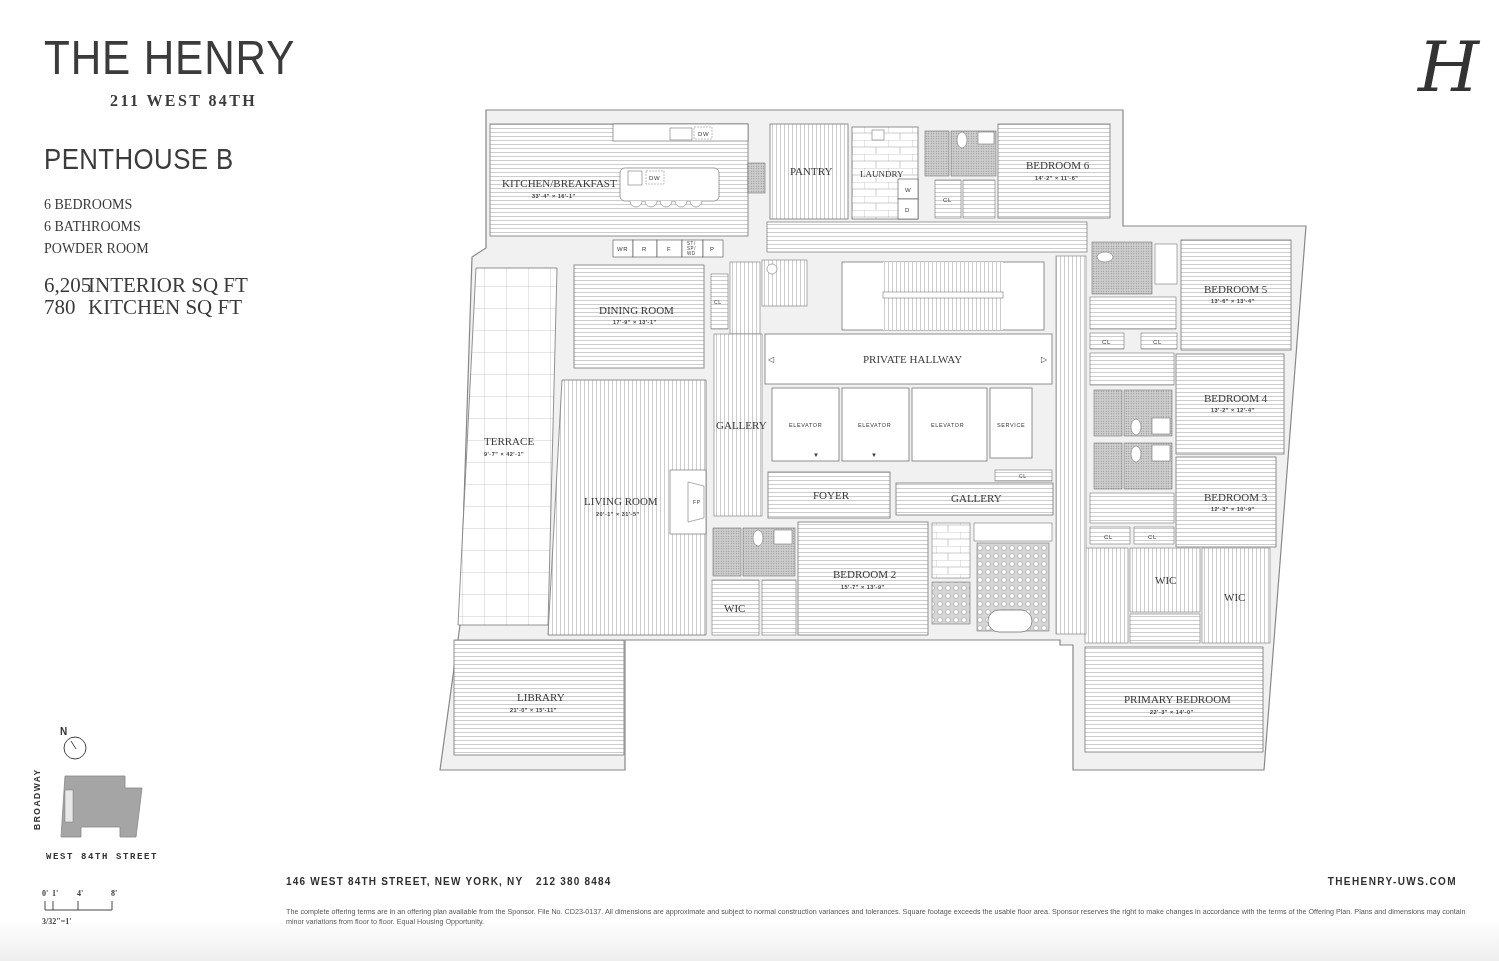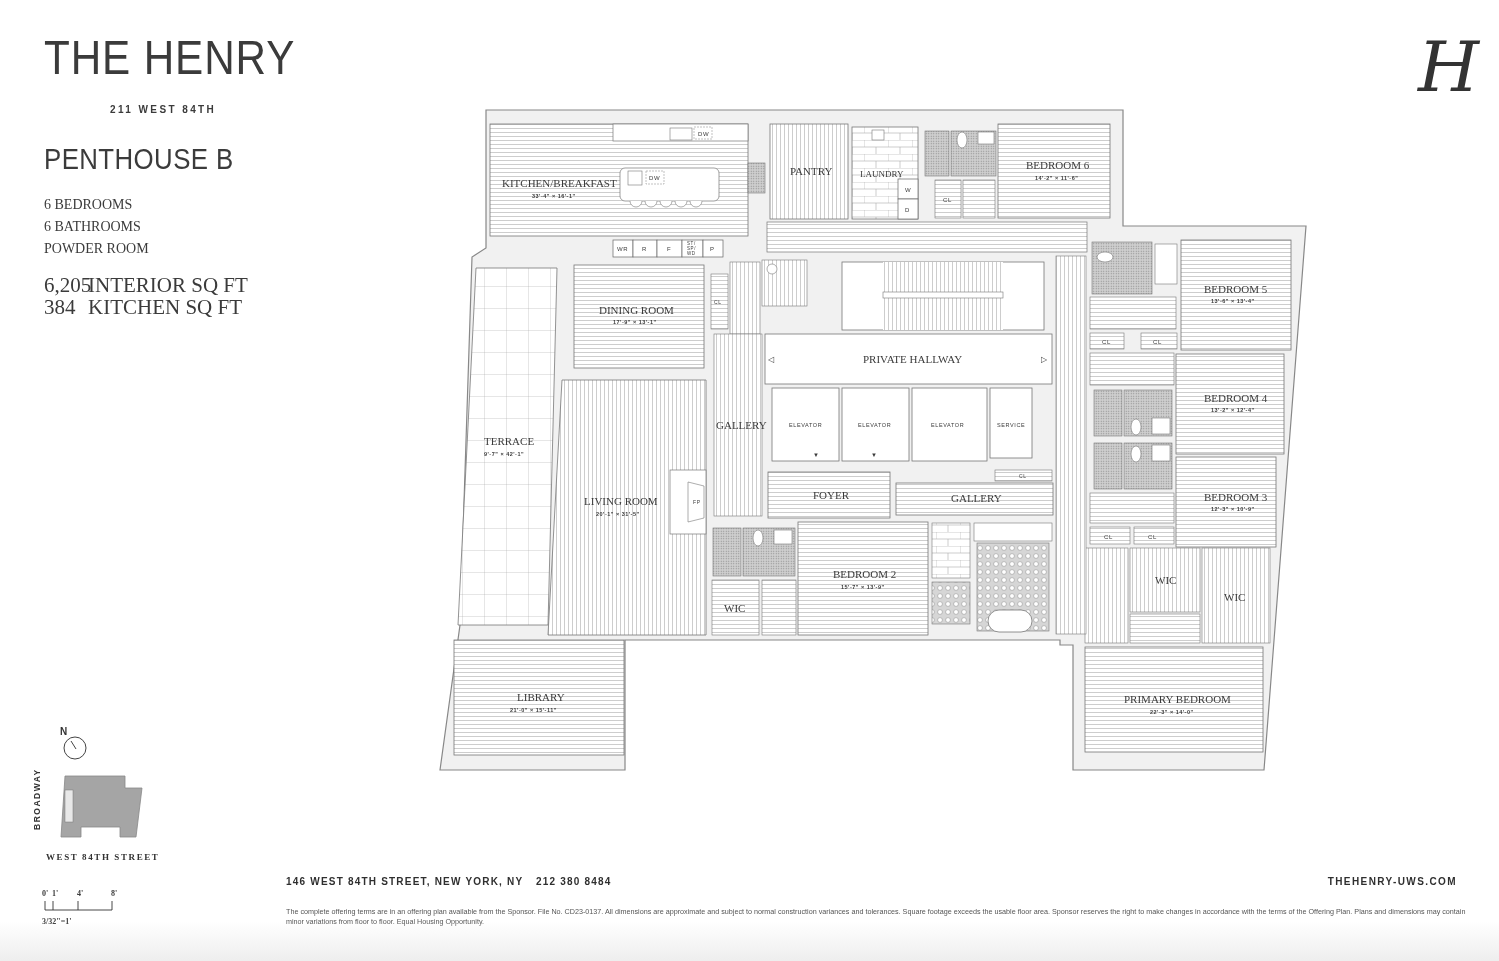--- a/index.html
+++ b/index.html
@@ -1,28 +1,28 @@
 <!DOCTYPE html>
 <html><head>
 <meta charset="utf-8">
 <style>
   html,body{margin:0;padding:0;}
   body{width:1499px;height:961px;background:#ffffff;position:relative;overflow:hidden;font-family:"Liberation Serif",serif;color:#3a3a3a;}
   .abs{position:absolute;}
   .brand{left:44px;top:34px;font-size:48px;letter-spacing:1px;font-weight:300;color:#3b3b3b;font-family:"Liberation Sans",sans-serif;transform:scaleX(0.88);transform-origin:left top;line-height:1;}
-  .addr-short{left:110px;top:104px;font-size:10px;letter-spacing:2.4px;font-weight:bold;font-family:Liberation Sans, sans-serif;color:#3b3b3b;}
+  .addr-short{left:110px;top:92px;font-size:16px;letter-spacing:2.4px;font-weight:bold;font-family:Liberation Serif, serif;color:#3b3b3b;}
   .unit{left:44px;top:142px;font-size:30px;letter-spacing:0.5px;color:#3b3b3b;font-family:"Liberation Sans",sans-serif;font-weight:300;transform:scaleX(0.86);transform-origin:left top;}
   .specs{left:44px;top:194px;font-size:14px;line-height:22px;color:#3b3b3b;}
   .sqft{left:44px;top:274px;font-size:21px;line-height:22px;color:#3b3b3b;}
   .sqft .num{display:inline-block;width:44px;}
   .logo{left:1418px;top:26px;font-size:70px;font-style:italic;font-family:"DejaVu Serif",serif;color:#333;}
   .plan{left:430px;top:100px;}
   .north{left:58px;top:724px;}
   .key{left:28px;top:770px;}
-  .street-label{left:46px;top:852px;font-size:9px;letter-spacing:1.6px;font-weight:bold;font-family:Liberation Serif, serif;color:#333;}
+  .street-label{left:46px;top:852px;font-size:9px;letter-spacing:1.6px;font-weight:bold;font-family:Liberation Mono, monospace;color:#333;}
   .scale{left:40px;top:886px;}
   .footer-addr{left:286px;top:876px;font-size:10px;letter-spacing:1.2px;font-weight:bold;font-family:"Liberation Sans",sans-serif;color:#2f2f2f;}
   .footer-phone{left:536px;top:876px;font-size:10px;letter-spacing:1.2px;font-family:"Liberation Sans",sans-serif;color:#2f2f2f;font-weight:bold;}
   .footer-web{right:42px;top:876px;font-size:10px;letter-spacing:1.4px;font-weight:bold;font-family:"Liberation Sans",sans-serif;color:#2f2f2f;}
   .disclaimer{left:286px;top:907px;width:1180px;font-size:7.2px;line-height:10px;font-family:"Liberation Sans",sans-serif;color:#555;}
   .shade{left:0;bottom:0;width:1499px;height:40px;background:linear-gradient(to bottom,rgba(255,255,255,0),rgba(236,236,236,0.9));}
   svg text{font-family:"Liberation Serif",serif;fill:#3b3b3b;}
   .rl{font-size:11px;}
   .rd{font-size:5.5px;font-family:"Liberation Sans",sans-serif;font-weight:bold;letter-spacing:0.5px;}
   .sm{font-size:6px;font-family:"Liberation Sans",sans-serif;letter-spacing:0.6px;}
@@ -35,21 +35,21 @@
 <div class="abs logo">H</div>
 
 <div class="abs unit">PENTHOUSE B</div>
 <div class="abs specs">
   <div>6 BEDROOMS</div>
   <div>6 BATHROOMS</div>
   <div>POWDER ROOM</div>
 </div>
 <div class="abs sqft">
   <div><span class="num">6,205</span><span>INTERIOR SQ FT</span></div>
-  <div><span class="num">384</span><span>KITCHEN SQ FT</span></div>
+  <div><span class="num">780</span><span>KITCHEN SQ FT</span></div>
 </div>
 
 <svg class="abs plan" width="880" height="680" viewBox="430 100 880 680" xmlns="http://www.w3.org/2000/svg">
   <defs>
     <pattern id="hl" width="6" height="4" patternUnits="userSpaceOnUse">
         <rect width="6" height="4" fill="#fff"></rect>
         <line x1="0" y1="0.5" x2="6" y2="0.5" stroke="#9a9a9a" stroke-width="0.5"></line>
       </pattern>
     <pattern id="vl" width="4" height="6" patternUnits="userSpaceOnUse">
         <rect width="4" height="6" fill="#fff"></rect>

